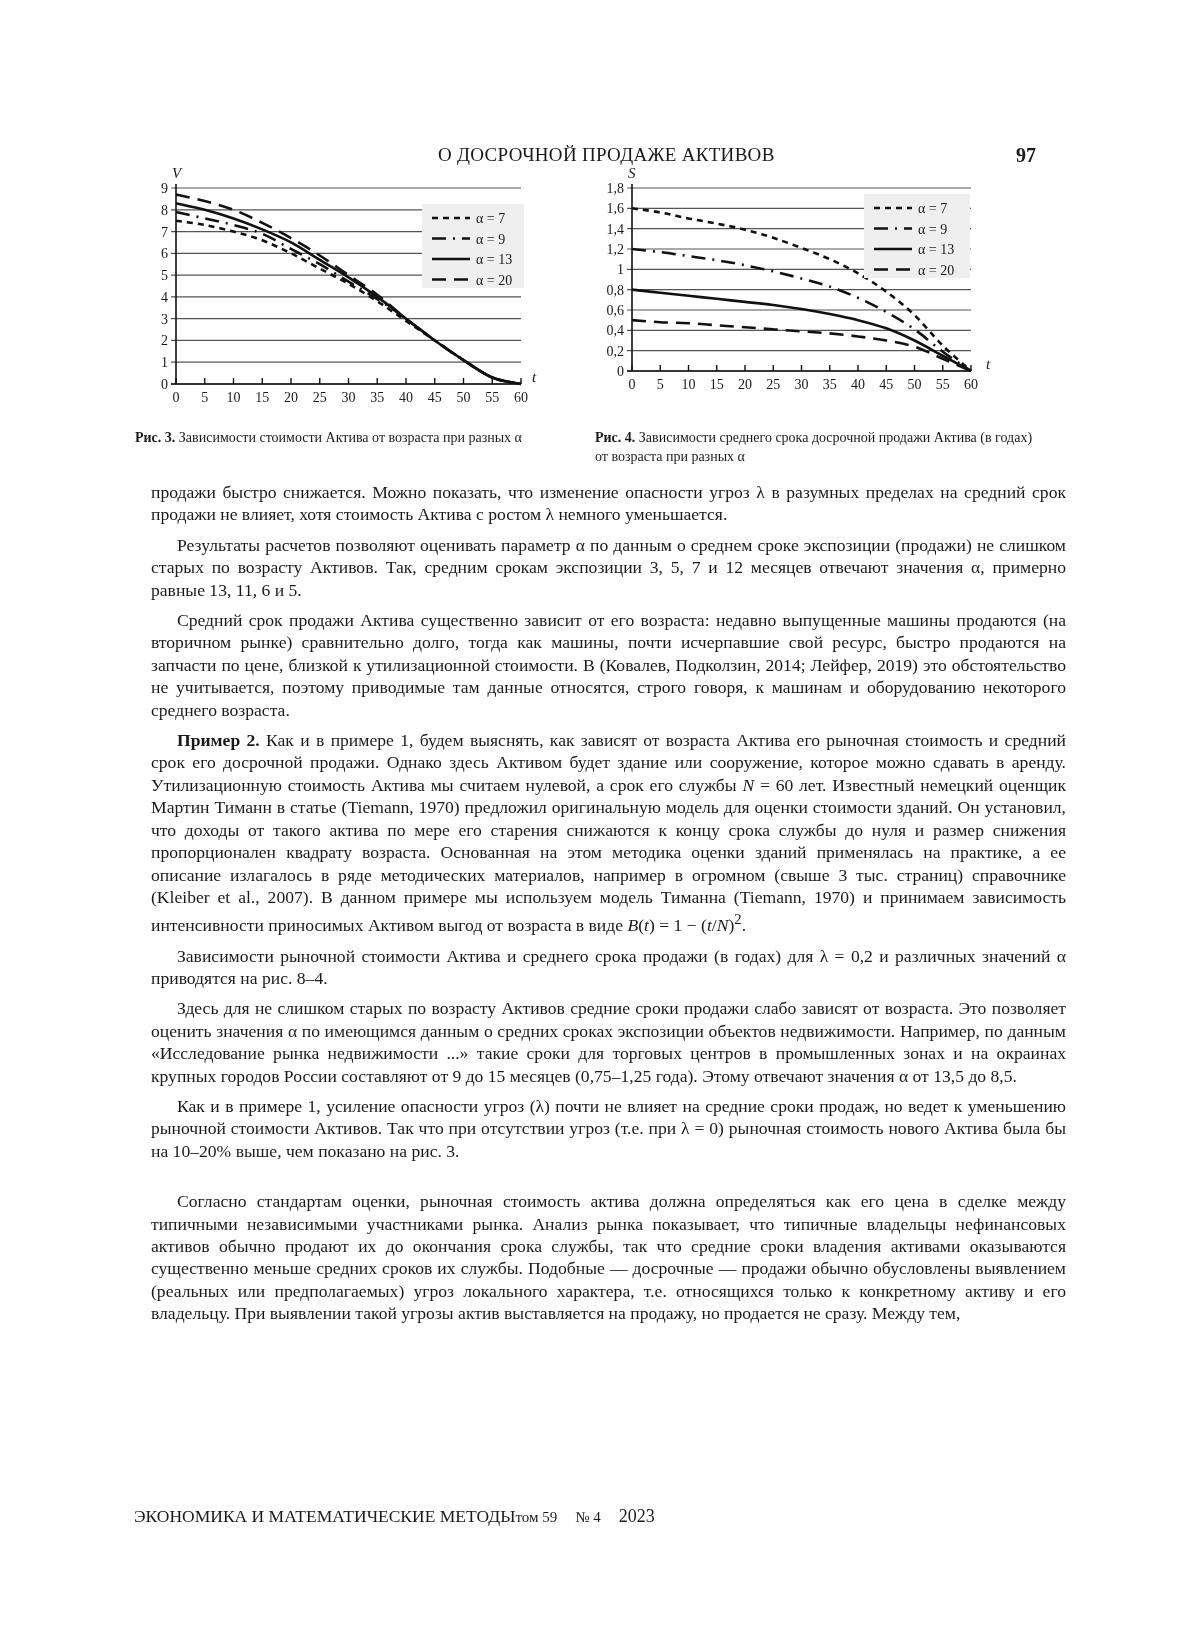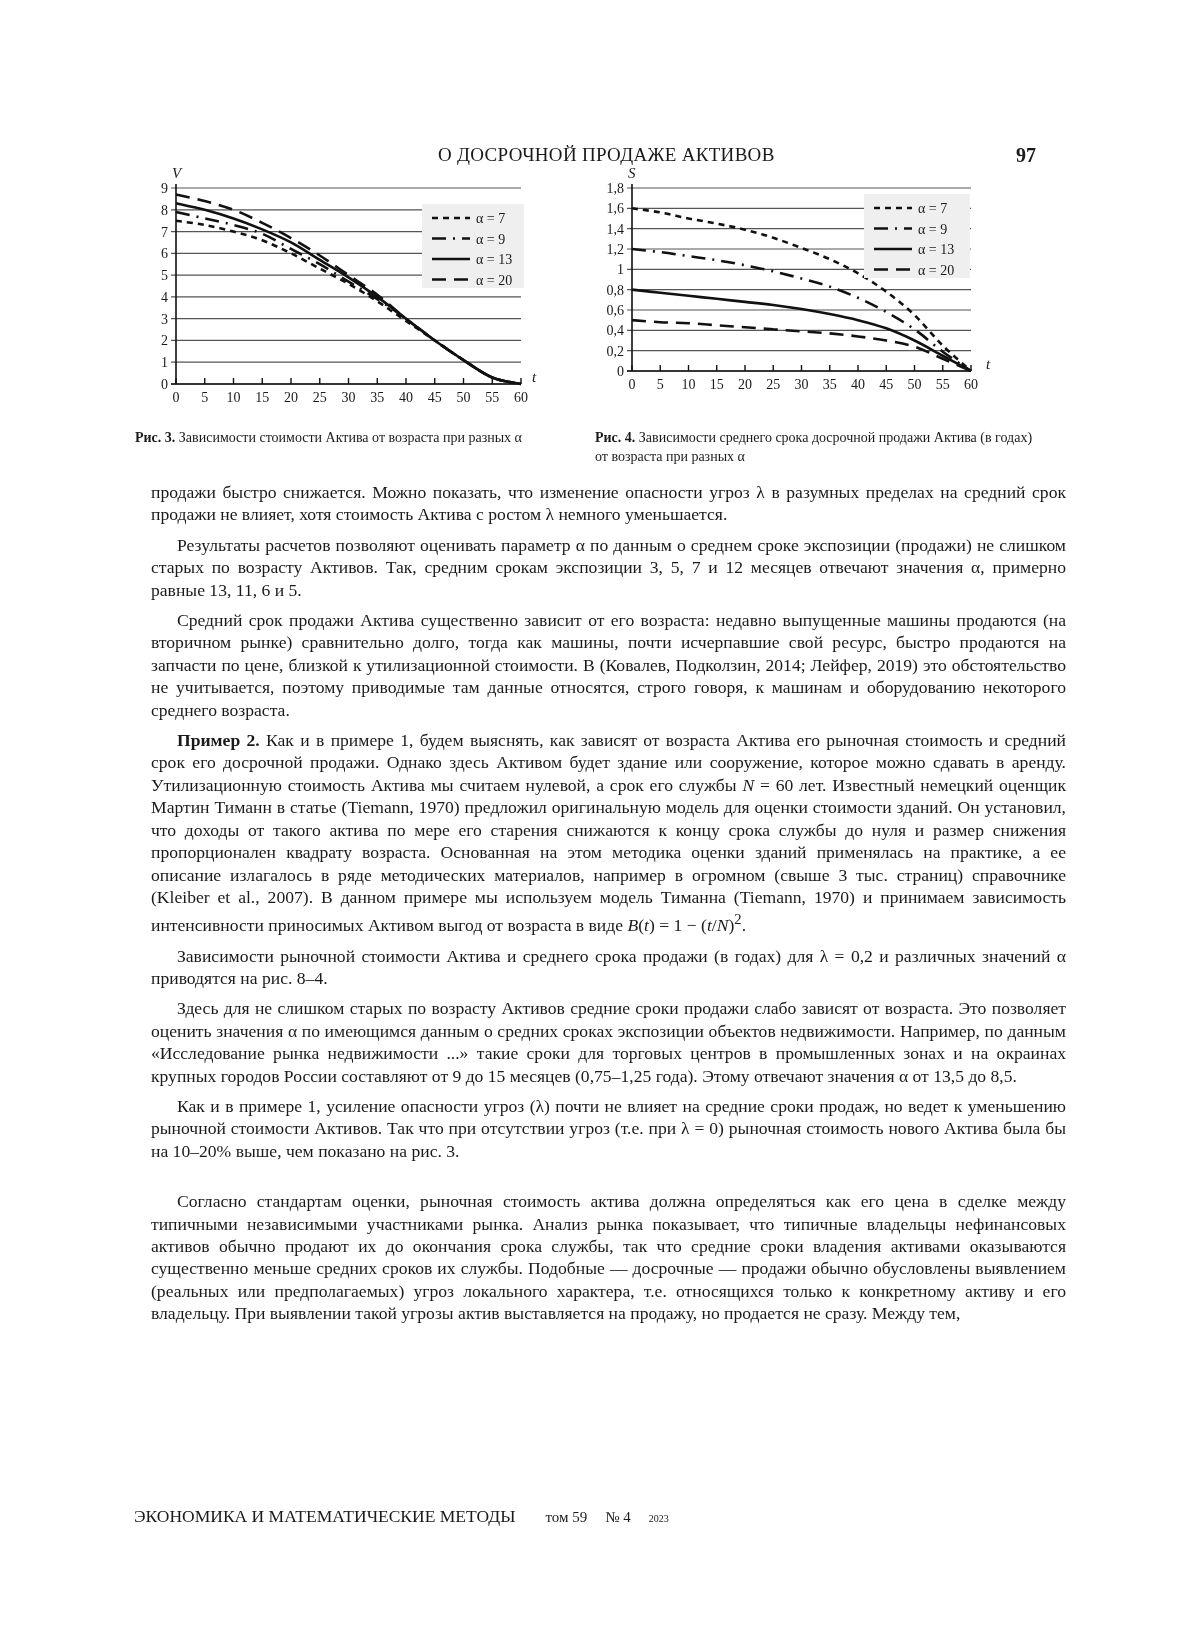--- a/index.html
+++ b/index.html
@@ -20,23 +20,23 @@
 
   .body-text { position: absolute; left: 134px; top: 481px; width: 932px; font-size: 17.6px; line-height: 22.4px; text-align: justify; }
   .body-text p { margin: 0 0 8px 17px; text-indent: 26px; }
   .body-text p.cont { text-indent: 0; }
   .body-text p.last { margin-bottom: 28px; }
   .section-heading { text-align: center; font-size: 18.5px; margin: 0 0 10px 0; }
   .italic { font-style: italic; }
 
   .footer { position: absolute; left: 134px; top: 1506px; font-size: 17.5px; white-space: nowrap; }
   .footer span { margin-right: 0; }
-  .footer .small { font-size: 15px; margin-left: 30px; }
+  .footer .small { font-size: 15px; margin-left: 0; }
   .footer .num { font-size: 15px; margin-left: 18px; }
-  .footer .year { font-size: 10px; margin-left: 18px; }
+  .footer .year { font-size: 18px; margin-left: 18px; }
 
   .tick-label { font-family: "Liberation Serif", serif; font-size: 14px; fill: #1a1a1a; }
   .axis-label { font-family: "Liberation Serif", serif; font-size: 15px; font-style: italic; fill: #1a1a1a; }
   .legend-text { font-family: "Liberation Serif", serif; font-size: 14px; fill: #1a1a1a; }
 </style>
 </head>
 <body>
 
 <div class="running-head">
   <span class="running-title">О ДОСРОЧНОЙ ПРОДАЖЕ АКТИВОВ</span>

